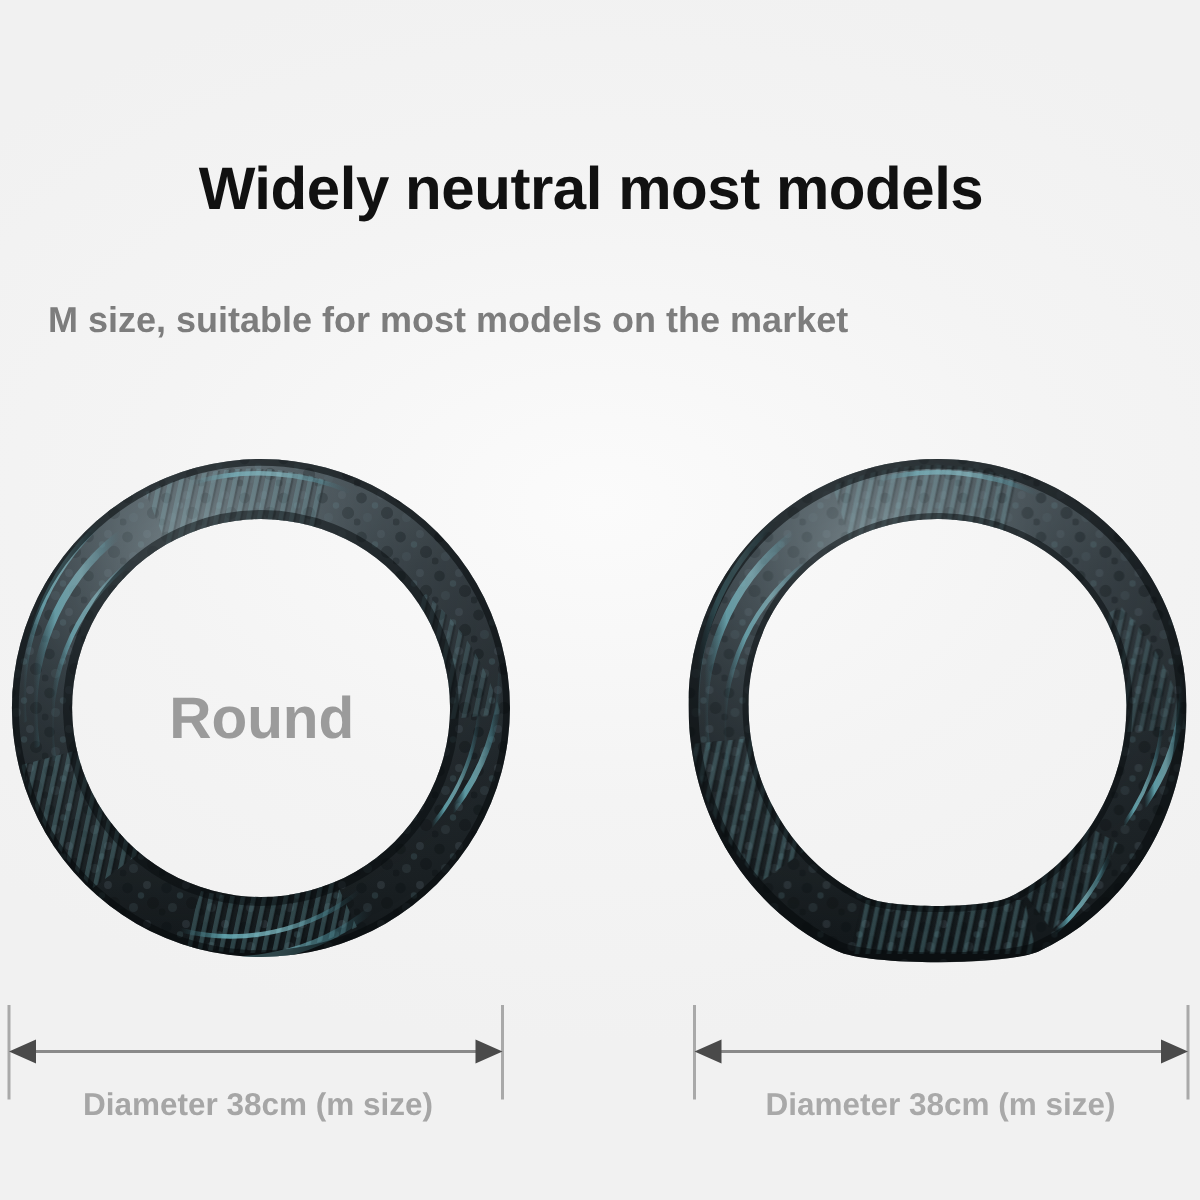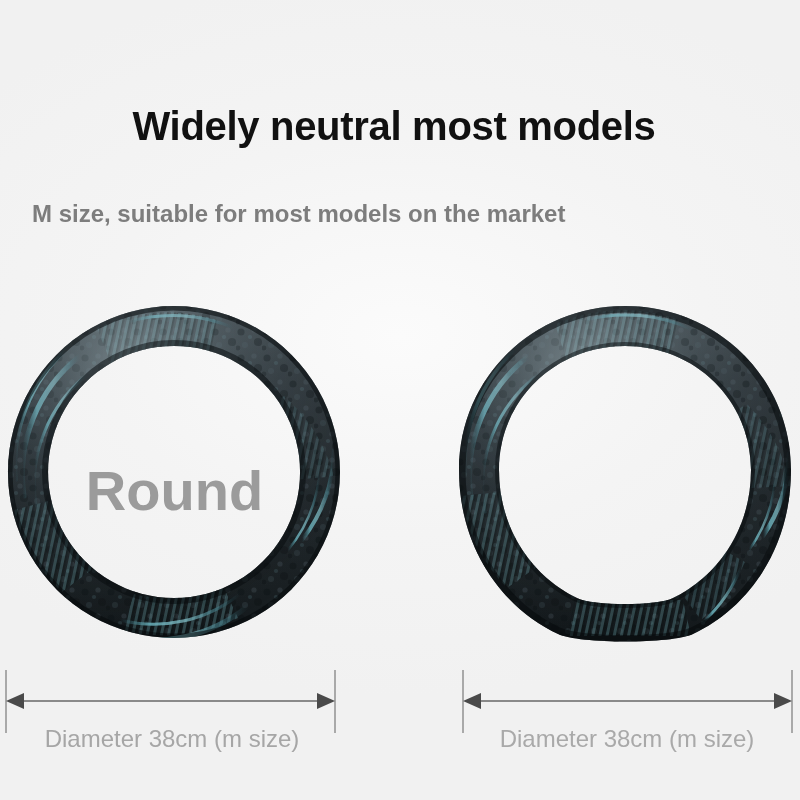--- a/index.html
+++ b/index.html
@@ -62,21 +62,21 @@
   #figure-dshape { left: 455px; }
 
   .ring-svg { display: block; width: 100%; height: 100%; }
 
   .shape-label {
     position: absolute;
     left: 0;
     width: 100%;
     top: 158px;
     text-align: center;
-    font-size: 56px;
+    font-size: 39px;
     font-weight: 600;
     color: #9b9b9b;
     pointer-events: none;
     white-space: nowrap;
   }
   #figure-dshape .shape-label { color: #8e9092; }
 
   
   .dimension {
     position: absolute;
@@ -86,22 +86,22 @@
   #dimension-dshape { left: 458px; top: 665px; width: 338px; }
 
   .dim-svg { display: block; width: 100%; height: 70px; }
 
   .dim-label {
     position: absolute;
     left: 0;
     top: 60px;
     width: 100%;
     text-align: center;
-    font-size: 24px;
-    font-weight: 400;
+    font-size: 21px;
+    font-weight: 700;
     color: #a6a6a6;
     white-space: nowrap;
   }
   #dimension-dshape .dim-label { color: #a9a9a9; }
 </style>
 </head>
 <body style="background: rgb(243, 243, 243);">
 
 <div id="page">
 

